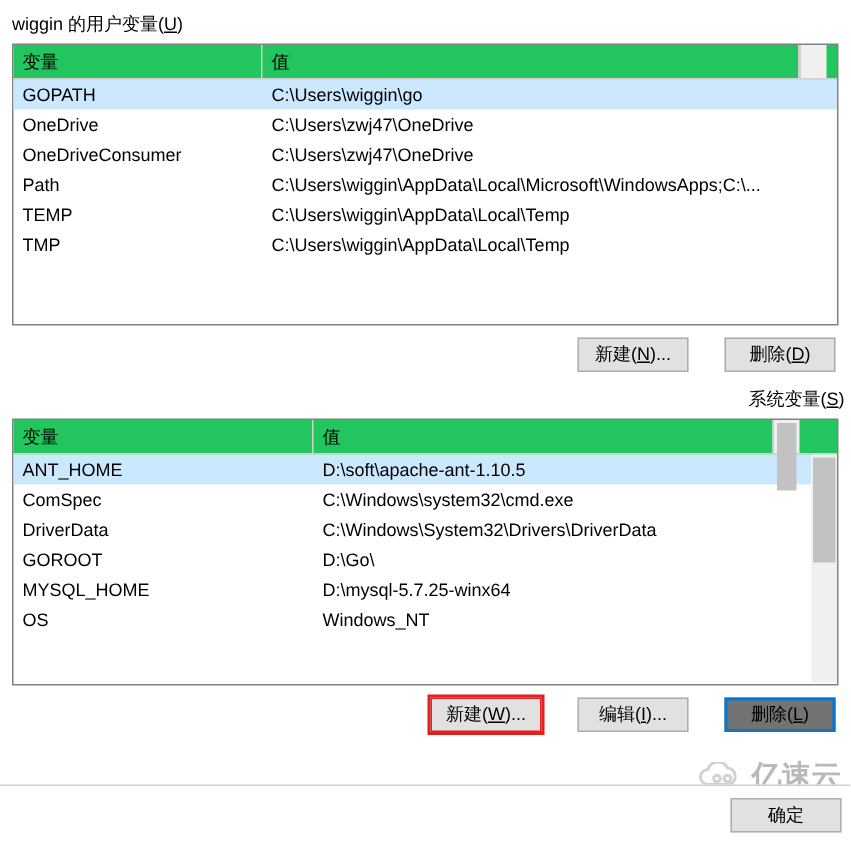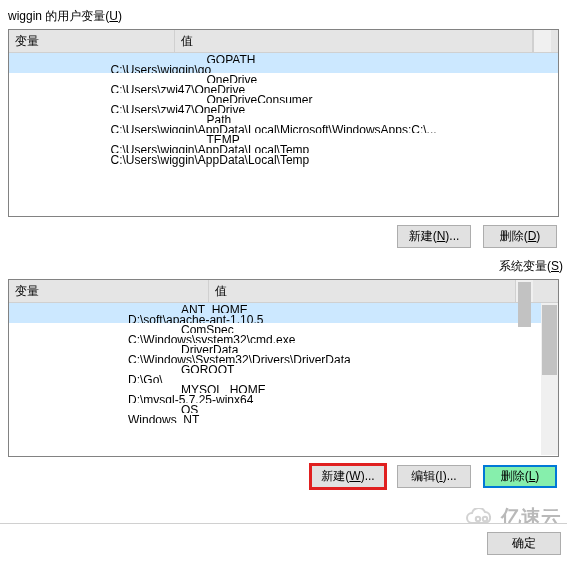--- a/index.html
+++ b/index.html
@@ -31,21 +31,21 @@
     background: #fff;
     position: relative;
   }
   .user-wrap   { height: 186px; }
   .system-wrap { height: 176px; } 
 
   .tbl-head {
     display: flex;
     height: 22px;
     align-items: center;
-    background: #e5e5e5;
+    background: #22c55e;
     border-bottom: 1px solid #d0d0d0;
   }
   .tbl-head .col {
     padding: 0 6px;
     height: 100%;
     line-height: 22px;
     box-sizing: border-box;
     white-space: nowrap;
   }
   .col-var  { border-right: 1px solid #d0d0d0; }
@@ -67,21 +67,20 @@
     height: 45px;
     background: #c2c2c2;
   }
   .tbl-body {
     position: relative;
   }
   .row {
     display: flex;
     height: 20px;
     align-items: center;
-    flex-direction: column;
   }
   .row .cell {
     padding: 0 6px;
     white-space: nowrap;
     overflow: hidden;
     text-overflow: clip;
   }
   .row.selected {
     background: #cce8ff;
   }
@@ -103,21 +102,21 @@
     position: absolute;
     left: 1px; right: 1px;
     top: 2px;
     height: 70px;
     background: #c2c2c2;
   }
 
   .btn-row {
     display: flex;
     justify-content: flex-end;
-    gap: 12px;
+    gap: 24px;
     margin: 8px 6px 4px 4px;
   }
   .btn {
     min-width: 74px;
     height: 23px;
     line-height: 21px;
     text-align: center;
     border: 1px solid #adadad;
     background: #e1e1e1;
     user-select: none;
@@ -126,21 +125,21 @@
   }
   .btn .u { text-decoration: underline; }
   .btn.red-glow {
     outline: 2px solid #e02020;
     outline-offset: 0px;
     border-color: #e02020;
   }
   .btn.blue-focus {
     border: 1px solid #0078d7;
     box-shadow: 0 0 0 1px #0078d7 inset;
-    background: #86efac;
+    background: #737373;
   }
 
   .bottom-bar {
     position: absolute;
     left: 0;
     right: 0;
     bottom: 4px;
     display: flex;
     justify-content: flex-end;
     align-items: center;
@@ -195,20 +194,21 @@
       </div>
       <div class="row">
         <div class="cell var user">Path</div>
         <div class="cell val user">C:\Users\wiggin\AppData\Local\Microsoft\WindowsApps;C:\...</div>
       </div>
       <div class="row">
         <div class="cell var user">TEMP</div>
         <div class="cell val user">C:\Users\wiggin\AppData\Local\Temp</div>
       </div>
       <div class="row">
+        <div class="cell var user">TMP</div>
         <div class="cell val user">C:\Users\wiggin\AppData\Local\Temp</div>
       </div>
     </div>
   </div>
 
   <div class="btn-row">
     <div class="btn">
       <span>新建(</span><span class="u">N</span><span>)...</span>
     </div>
     <div class="btn">

